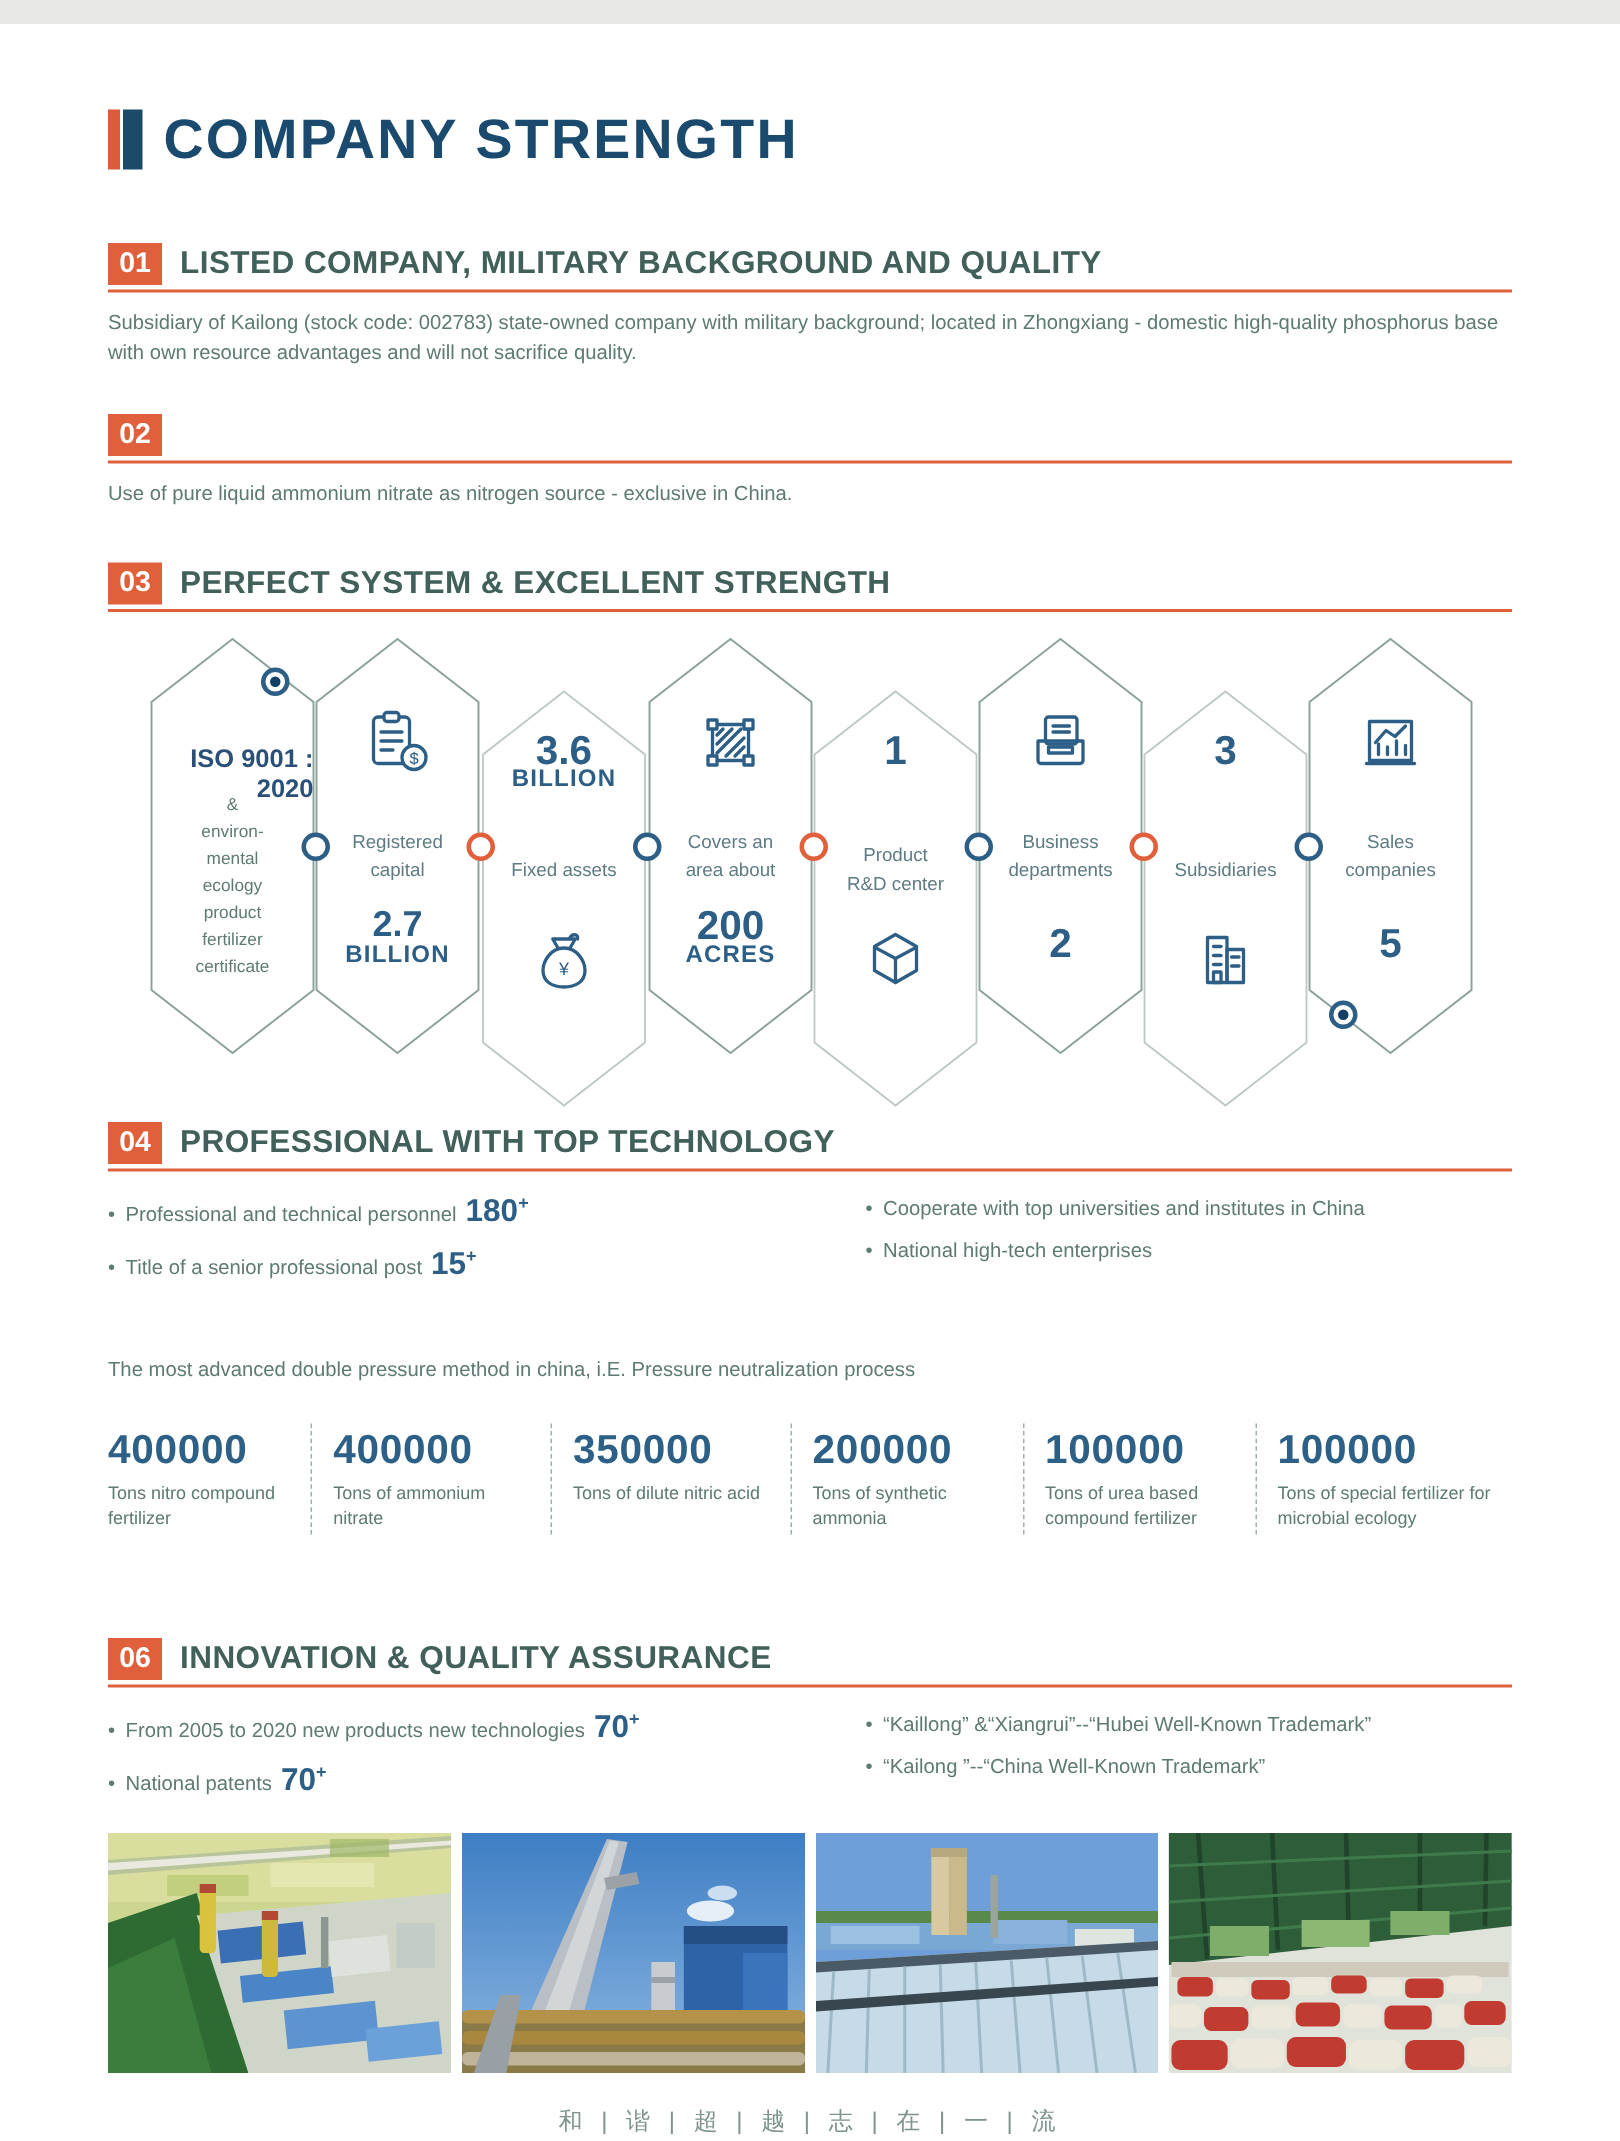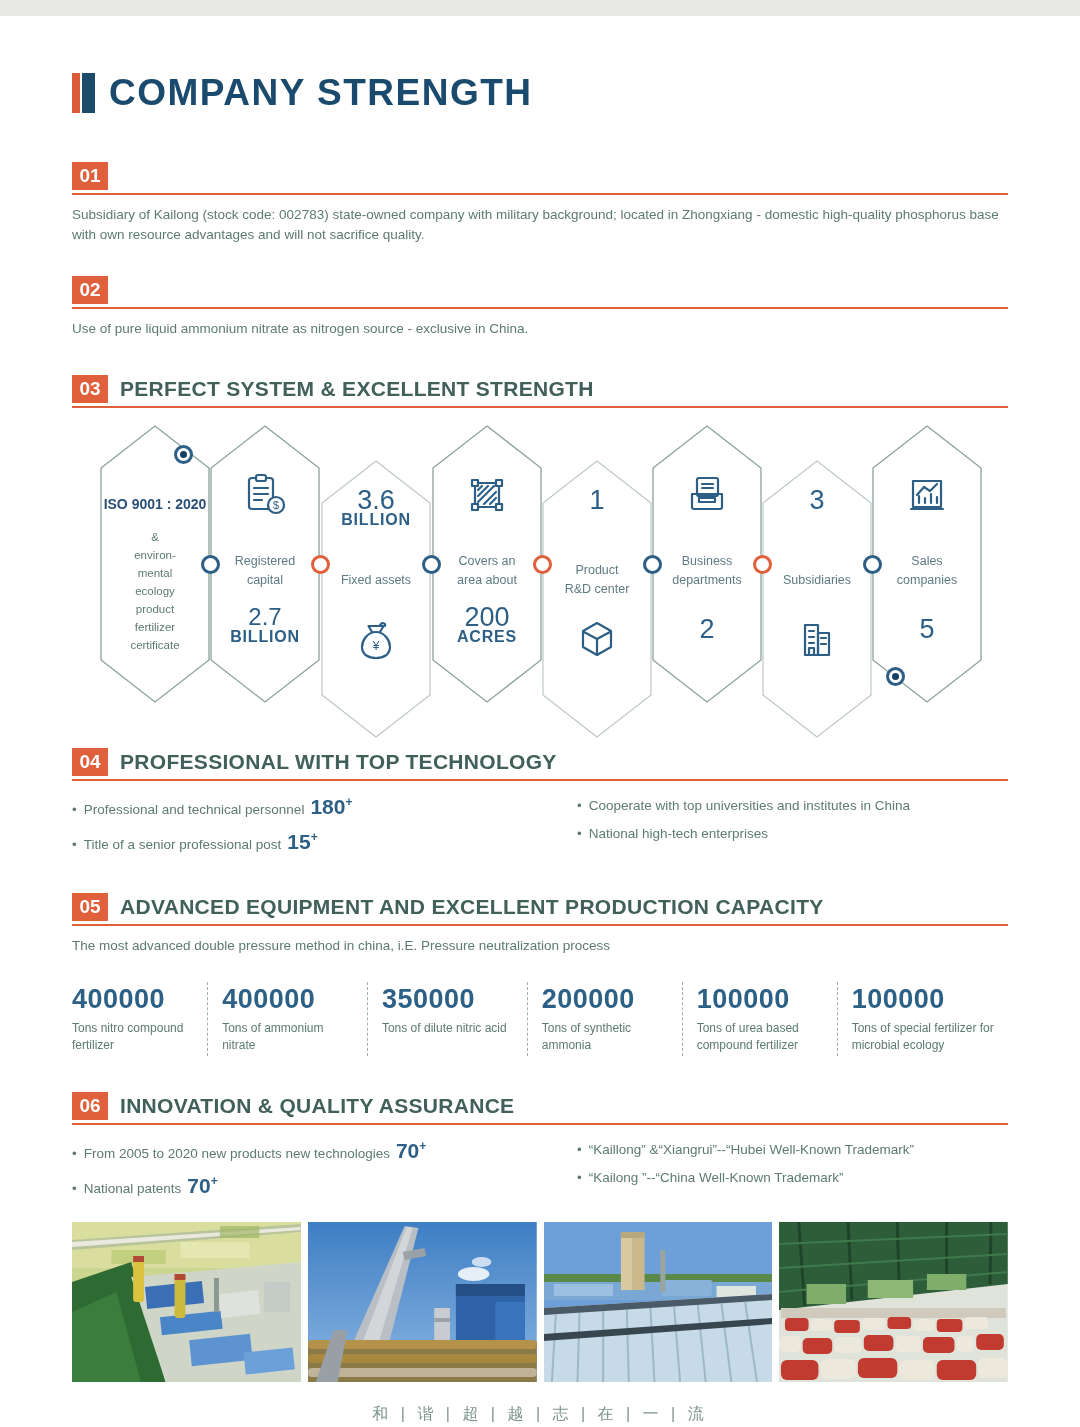--- a/index.html
+++ b/index.html
@@ -38,24 +38,24 @@
   .hex-outline{position:absolute;left:0;top:0;}
   .hex .icon{position:absolute;top:48px;left:50%;transform:translateX(-50%);}
   .hex .icon-b{position:absolute;top:158px;left:50%;transform:translateX(-50%);}
   .hex-label{position:absolute;top:124px;left:4px;right:4px;height:46px;display:flex;align-items:center;
              justify-content:center;font-size:12.5px;line-height:19px;color:#5e7b83;white-space:pre-line;}
   .hex-label.lab-b{top:98px;}
   .valblock{position:absolute;left:0;right:0;color:#2d5f86;}
   .vb-bottom{top:180px;text-align:center;}
   .vb-top{top:28px;}
   .vb-low{top:192px;}
-  .num{font-size:24px;font-weight:normal;line-height:26px;}
+  .num{font-size:24px;font-weight:bold;line-height:26px;}
   .num-big{font-size:27px;}
   .unit{font-size:16px;font-weight:bold;letter-spacing:0.8px;line-height:14px;}
-  .iso-title{position:absolute;top:72px;left:2px;right:2px;font-size:14px;font-weight:bold;color:#2a5077;}
+  .iso-title{position:absolute;top:72px;left:2px;right:2px;font-size:17px;font-weight:bold;color:#2a5077;text-align:right;}
   .iso-body{position:absolute;top:104px;left:4px;right:4px;font-size:11.5px;line-height:18px;
             color:#5d7a73;white-space:pre-line;}
   .dot{position:absolute;width:13px;height:13px;border-radius:50%;background:#fff;}
   .dot-blue{border:3px solid #2d5f86;}
   .dot-orange{border:3px solid #e0603c;}
   .bullseye{position:absolute;width:13px;height:13px;border:3px solid #2d5f86;border-radius:50%;
             display:flex;align-items:center;justify-content:center;background:#fff;}
   .bullseye::after{content:"";width:7px;height:7px;border-radius:50%;background:#123f63;}
 
   
@@ -90,20 +90,21 @@
     <span class="title-bar">
       <span class="bar-orange"></span>
       <span class="bar-navy"></span>
     </span>
     <h1 class="page-title">COMPANY STRENGTH</h1>
   </div>
 
   <div class="section" style="top:146px;">
     <div class="sec-head">
       <span class="sec-num">01</span>
+      <h2 class="sec-title">LISTED COMPANY, MILITARY BACKGROUND AND QUALITY</h2>
     </div>
     <p class="sec-body">Subsidiary of Kailong (stock code: 002783) state-owned company with military background; located in Zhongxiang - domestic high-quality phosphorus base with own resource advantages and will not sacrifice quality.</p>
   </div>
 
   <div class="section" style="top:260px;">
     <div class="sec-head">
       <span class="sec-num">02</span>
     </div>
     <p class="sec-body">Use of pure liquid ammonium nitrate as nitrogen source - exclusive in China.</p>
   </div>
@@ -333,24 +334,20 @@
         </div>
         <div class="bullet">
           <span class="b-dot">•</span>
           <span>National high-tech enterprises</span>
         </div>
       </div>
     </div>
   </div>
 
   <div class="section" style="top:877px;">
-    <div class="sec-head">
-      <span class="sec-num">05</span>
-      <h2 class="sec-title">ADVANCED EQUIPMENT AND EXCELLENT PRODUCTION CAPACITY</h2>
-    </div>
     <p class="sec-body">The most advanced double pressure method in china, i.E. Pressure neutralization process</p>
     <div class="stats">
       <div class="stat">
         <div class="stat-value">400000</div>
         <div class="stat-label">Tons nitro compound fertilizer</div>
       </div>
       <div class="stat">
         <div class="stat-value">400000</div>
         <div class="stat-label">Tons of ammonium nitrate</div>
       </div>

